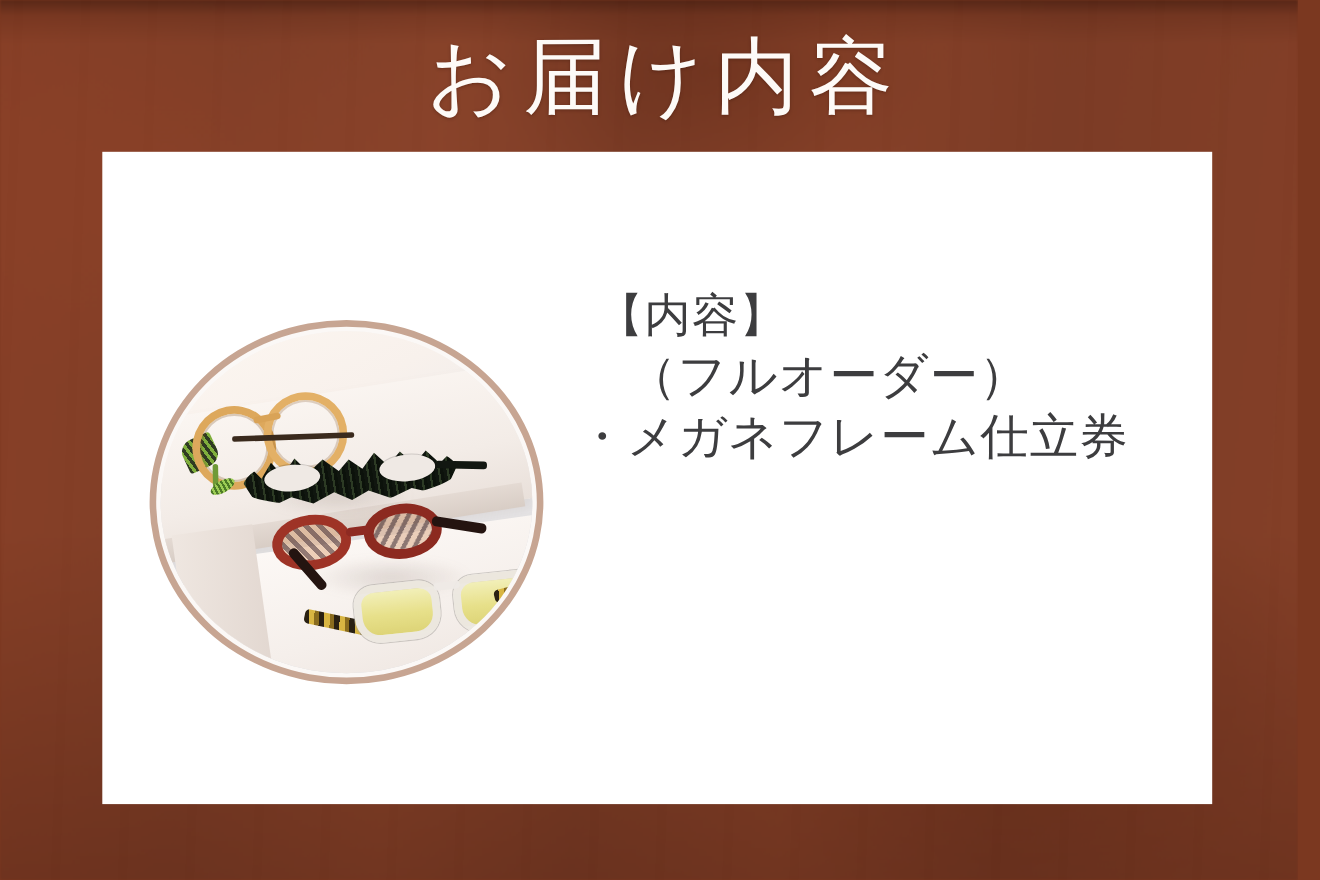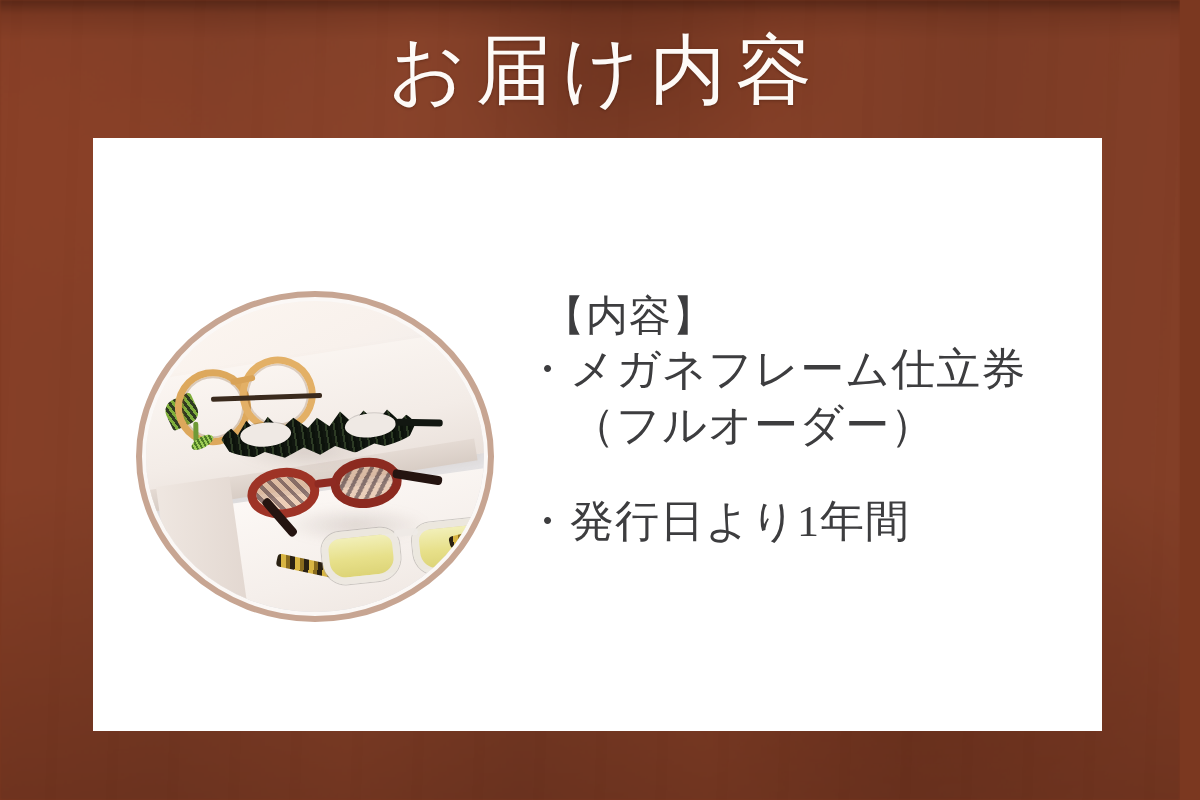--- a/index.html
+++ b/index.html
@@ -316,21 +316,20 @@
   }
 
   
   .text-col {
     position: absolute;
     left: 525px;
     top: 262px;
     width: 560px;
     color: #3d3d3f;
     font-family: "Liberation Serif", "DejaVu Serif", serif;
-    margin-top: 28px;
   }
   .t-line {
     white-space: nowrap;
     font-weight: 400;
   }
   .t-head {
     font-size: 42px;
     line-height: 52px;
     letter-spacing: 1px;
     padding-left: 18px;
@@ -405,21 +404,20 @@
           <div class="cf cf-r"></div>
           <div class="cbridge"></div>
           <div class="ctemple2"></div>
         </div>
       </div>
     </div>
   </div>
 
   <div class="text-col">
     <div class="t-line t-head">【内容】</div>
+    <div class="t-line t-sub">（フルオーダー）</div>
     <div class="t-line t-item">・メガネフレーム仕立券</div>
-    <div class="t-line t-sub">（フルオーダー）</div>
 
     <div class="block-gap"></div>
 
-    <div class="t-line t-item">・発行日より1年間</div>
   </div>
 
 </div>
 
 </body></html>

